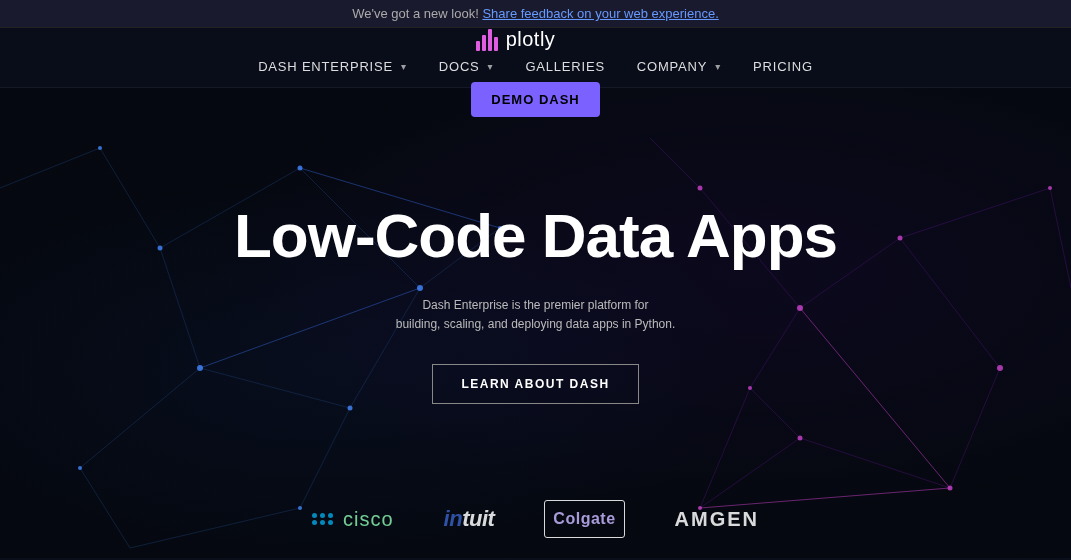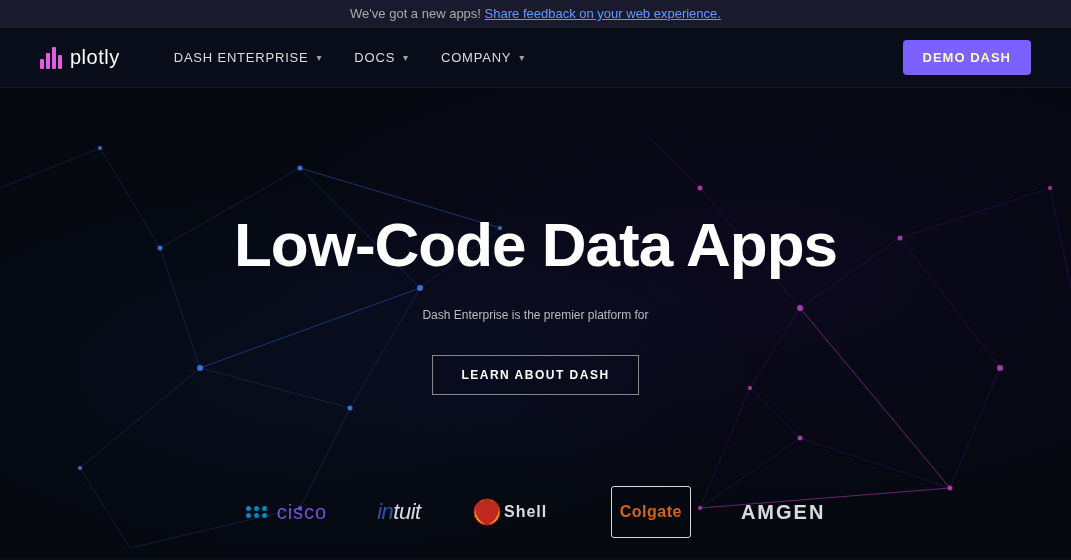--- a/index.html
+++ b/index.html
@@ -31,20 +31,21 @@
     
     nav {
       display: flex;
       align-items: center;
       padding: 0 40px;
       height: 60px;
       background: rgba(10, 14, 26, 0.95);
       position: relative;
       z-index: 10;
       border-bottom: 1px solid rgba(255,255,255,0.05);
+      flex-direction: column;
     }
     .logo {
       display: flex;
       align-items: center;
       gap: 8px;
       margin-right: 40px;
       text-decoration: none;
     }
     .logo-icon {
       display: flex;
@@ -87,21 +88,21 @@
       text-decoration: none;
       border-radius: 4px;
       transition: color 0.2s;
     }
     .nav-chevron {
       font-size: 10px;
       opacity: 0.7;
     }
     .nav-cta {
       background: #7b61ff;
-      color: #fef9c3;
+      color: #000000;
       padding: 10px 20px;
       border-radius: 4px;
       font-size: 13px;
       font-weight: 600;
       letter-spacing: 1px;
       text-transform: uppercase;
       cursor: pointer;
       border: none;
       text-decoration: none;
     }
@@ -200,21 +201,21 @@
       position: absolute;
       inset: 0;
       width: 100%;
       height: 100%;
     }
   </style>
 </head>
 <body>
 
 <div class="announcement-bar">
-  <span>We've got a new apps!</span>
+  <span>We've got a new look!</span>
   <a href="#">Share feedback on your web experience.</a>
 </div>
 
 <nav>
   <a class="logo" href="#">
     <div class="logo-icon">
       <div class="logo-bar"></div>
       <div class="logo-bar"></div>
       <div class="logo-bar"></div>
       <div class="logo-bar"></div>
@@ -224,22 +225,28 @@
   <div class="nav-links">
     <a class="nav-item" href="#">
       <span>DASH ENTERPRISE</span>
       <span class="nav-chevron">▾</span>
     </a>
     <a class="nav-item" href="#">
       <span>DOCS</span>
       <span class="nav-chevron">▾</span>
     </a>
     <a class="nav-item" href="#">
+      <span>GALLERIES</span>
+    </a>
+    <a class="nav-item" href="#">
       <span>COMPANY</span>
       <span class="nav-chevron">▾</span>
+    </a>
+    <a class="nav-item" href="#">
+      <span>PRICING</span>
     </a>
   </div>
   <a class="nav-cta" href="#">DEMO DASH</a>
 </nav>
 
 <div class="hero">
 
   <svg class="network-svg" viewBox="0 0 1071 470" xmlns="http://www.w3.org/2000/svg">
     <defs>
       <radialGradient id="glow1" cx="70%" cy="40%" r="50%">
@@ -315,20 +322,21 @@
       <circle cx="750" cy="300" r="2"></circle>
       <circle cx="700" cy="420" r="2"></circle>
       <circle cx="1050" cy="100" r="2"></circle>
     </g>
   </svg>
 
   <div class="hero-content">
     <h1 class="hero-title">Low-Code Data Apps</h1>
     <p class="hero-subtitle">
       <span>Dash Enterprise is the premier platform for</span><br>
+      <span>building, scaling, and deploying data apps in Python.</span>
     </p>
     <a class="cta-button" href="#">LEARN ABOUT DASH</a>
   </div>
 
   <div class="logos-bar">
 
     <div class="brand-logo">
       <div class="cisco-logo">
         <div class="cisco-dots">
           <div style="display:flex;flex-direction:column;gap:2px;align-items:center;">
@@ -337,44 +345,34 @@
               <div style="width:5px;height:5px;background:#049fd9;border-radius:50%;"></div>
               <div style="width:5px;height:5px;background:#049fd9;border-radius:50%;"></div>
             </div>
             <div style="display:flex;gap:3px;">
               <div style="width:5px;height:5px;background:#049fd9;border-radius:50%;"></div>
               <div style="width:5px;height:5px;background:#049fd9;border-radius:50%;"></div>
               <div style="width:5px;height:5px;background:#049fd9;border-radius:50%;"></div>
             </div>
           </div>
         </div>
-        <span style="margin-left:6px;font-size:20px;font-weight:500;letter-spacing:1px;color:#8b5cf6;">cisco</span>
+        <span style="margin-left:6px;font-size:20px;font-weight:500;letter-spacing:1px;color:#86efac;">cisco</span>
       </div>
     </div>
 
 
     <div class="brand-logo">
-      <span style="font-size:22px;font-weight:400;color:#fff;font-style:italic;letter-spacing:-0.5px;">
+      <span style="font-size:22px;font-weight:700;color:#fff;font-style:italic;letter-spacing:-0.5px;">
         <span style="color:#365ebf;">in</span>tuit
       </span>
     </div>
 
+
     <div class="brand-logo">
-      <svg width="90" height="32" viewBox="0 0 90 32" xmlns="http://www.w3.org/2000/svg">
-
-        <ellipse cx="16" cy="16" rx="13" ry="13" fill="#fbce07" stroke="#dd1d21" stroke-width="0"></ellipse>
-        <path d="M16 3 Q16 3 16 3 L16 29 Q8 26 5 18 Q3 12 6 7 Z" fill="#dd1d21" opacity="0.9"></path>
-        <path d="M16 3 L16 29 Q24 26 27 18 Q29 12 26 7 Z" fill="#dd1d21" opacity="0.9"></path>
-        <ellipse cx="16" cy="16" rx="13" ry="13" fill="none" stroke="#dd1d21" stroke-width="1"></ellipse>
-        <text x="33" y="21" fill="white" font-size="16" font-weight="600" font-family="Arial" letter-spacing="1">Shell</text>
-      </svg>
-    </div>
-
-    <div class="brand-logo">
-      <span style="font-size:16px;font-weight:700;color:#f97316;border:1.5px solid #fff;padding:16px 8px;border-radius:3px;letter-spacing:0.5px;">Colgate</span>
+      <span style="font-size:16px;font-weight:700;color:#c4b5fd;border:1.5px solid #fff;padding:9px 8px;border-radius:3px;letter-spacing:0.5px;">Colgate</span>
     </div>
 
     <div class="brand-logo">
       <span style="font-size:20px;font-weight:700;color:#fff;letter-spacing:2px;text-align:right;">AMGEN</span>
     </div>
 
   </div>
 </div>
 
 </body></html>

